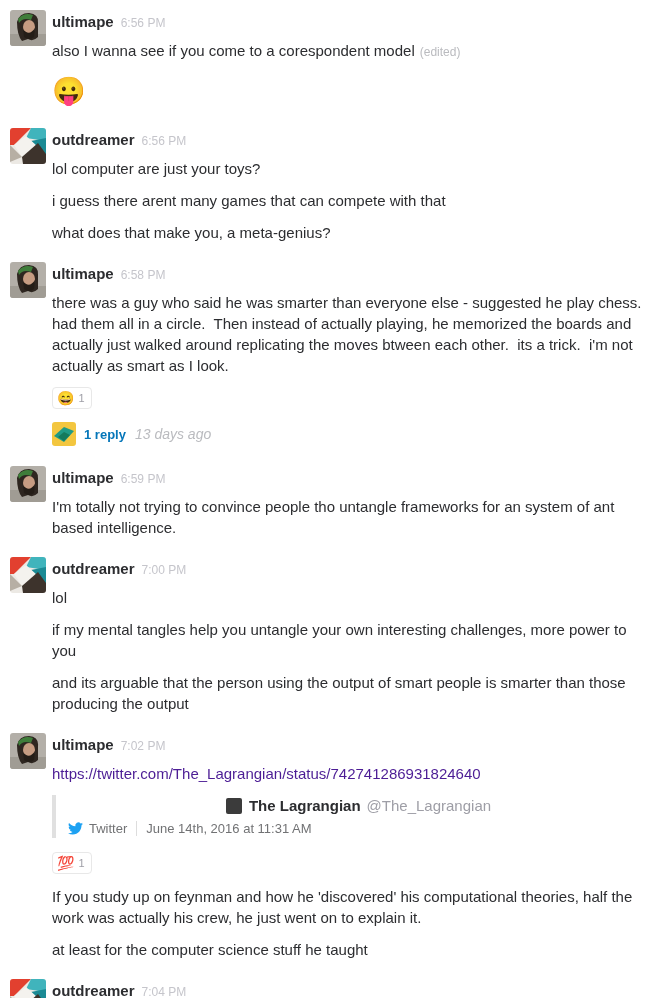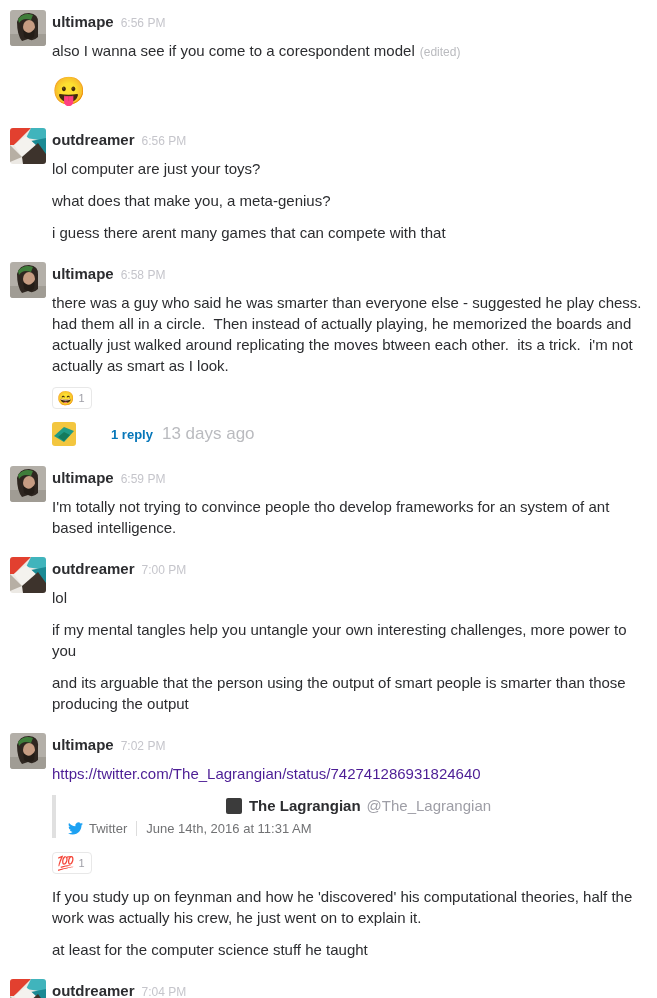--- a/index.html
+++ b/index.html
@@ -32,22 +32,22 @@
   .reaction {
     display: inline-flex; align-items: center;
     border: 1px solid #e8e8e8; border-radius: 4px;
     padding: 1px 6px 1px 4px; margin: 0 0 12px 0;
     background: #ffffff; cursor: pointer;
   }
   .reaction .remoji { font-size: 14px; line-height: 18px; }
   .reaction .rcount { font-size: 11px; color: #9e9ea6; margin-left: 4px; }
   .thread-row { display: flex; align-items: center; margin: 1px 0 12px 0; }
   .thread-avatar { width: 24px; height: 24px; border-radius: 3px; overflow: hidden; margin-right: 8px; }
-  .thread-link { color: #0576b9; font-weight: bold; font-size: 13px; cursor: pointer; text-decoration: none; margin-left: 27px; }
-  .thread-time { color: #babbbf; font-size: 17px; margin-left: 9px; }
+  .thread-link { color: #0576b9; font-weight: bold; font-size: 13px; cursor: pointer; text-decoration: none; }
+  .thread-time { color: #babbbf; font-size: 14px; margin-left: 9px; font-style: italic; }
   .msg-link { color: #4c1d95; text-decoration: none; cursor: pointer; }
   .tweet { border-left: 4px solid #e0e0e0; padding: 2px 0 2px 12px; margin: 2px 0 14px 0; }
   .tweet-header { display: flex; align-items: center; margin-bottom: 7px; justify-content: center; }
   .tweet-avatar { width: 16px; height: 16px; border-radius: 2px; background: #3b3b3b; margin-right: 7px; flex-shrink: 0; }
   .tweet-author { font-weight: bold; font-size: 15px; color: #2c2d30; cursor: pointer; }
   .tweet-handle { color: #9e9ea6; font-size: 15px; margin-left: 6px; }
   .tweet-text { font-size: 15px; line-height: 21px; margin-bottom: 9px; }
   .tweet-footer { display: flex; align-items: flex-end; font-size: 13px; color: #717274; }
   .bird { width: 15px; height: 15px; margin-right: 6px; flex-shrink: 0; }
   .footer-divider { width: 1px; height: 15px; background: #dddddd; margin: 0 9px; }
@@ -81,22 +81,22 @@
           <polygon points="21,0 36,0 36,13 16,10" fill="#40b4bc"></polygon>
           <polygon points="36,10 36,28 21,13" fill="#1b8a94"></polygon>
           <polygon points="4,17 16,8 27,18 12,29" fill="#f4f2ee"></polygon>
           <polygon points="0,17 12,29 0,34" fill="#b7afa4"></polygon>
           <polygon points="12,29 28,15 36,26 36,36 13,36" fill="#3d332c"></polygon>
         </svg>
       </div>
       <div class="msg-content">
         <div class="msg-header"><span class="username">outdreamer</span><span class="timestamp">6:56 PM</span></div>
         <div class="msg-text"><span>lol computer are just your toys?</span></div>
+        <div class="msg-text"><span>i guess there arent many games that can compete with that</span></div>
         <div class="msg-text"><span>what does that make you, a meta-genius?</span></div>
-        <div class="msg-text"><span>i guess there arent many games that can compete with that</span></div>
       </div>
     </div>
     <div class="msg-group">
       <div class="avatar">
         <svg width="36" height="36" viewBox="0 0 36 36">
           <rect width="36" height="36" fill="#b3afa8"></rect>
           <rect y="24" width="36" height="12" fill="#a09c94"></rect>
           <path d="M7 12 Q9 3 19 3 Q29 4 28 13 L28 27 Q23 32 18 29 L12 31 Q7 25 7 12 Z" fill="#2e2620"></path>
           <path d="M8 9 Q14 2 23 5 L21 10 Q13 7 9 13 Z" fill="#3f7d3a"></path>
           <ellipse cx="19" cy="17" rx="6" ry="7" fill="#c69c82"></ellipse>
@@ -127,21 +127,21 @@
           <rect width="36" height="36" fill="#b3afa8"></rect>
           <rect y="24" width="36" height="12" fill="#a09c94"></rect>
           <path d="M7 12 Q9 3 19 3 Q29 4 28 13 L28 27 Q23 32 18 29 L12 31 Q7 25 7 12 Z" fill="#2e2620"></path>
           <path d="M8 9 Q14 2 23 5 L21 10 Q13 7 9 13 Z" fill="#3f7d3a"></path>
           <ellipse cx="19" cy="17" rx="6" ry="7" fill="#c69c82"></ellipse>
           <path d="M13 19 Q19 27 25 18 L24 27 Q19 31 14 27 Z" fill="#241d17"></path>
         </svg>
       </div>
       <div class="msg-content">
         <div class="msg-header"><span class="username">ultimape</span><span class="timestamp">6:59 PM</span></div>
-        <div class="msg-text"><span>I'm totally not trying to convince people tho develop frameworks for an system of ant based intelligence.</span></div>
+        <div class="msg-text"><span>I'm totally not trying to convince people tho untangle frameworks for an system of ant based intelligence.</span></div>
       </div>
     </div>
     <div class="msg-group">
       <div class="avatar">
         <svg width="36" height="36" viewBox="0 0 36 36">
           <rect width="36" height="36" fill="#ece9e4"></rect>
           <polygon points="0,0 21,0 4,17 0,17" fill="#e2402f"></polygon>
           <polygon points="21,0 36,0 36,13 16,10" fill="#40b4bc"></polygon>
           <polygon points="36,10 36,28 21,13" fill="#1b8a94"></polygon>
           <polygon points="4,17 16,8 27,18 12,29" fill="#f4f2ee"></polygon>

